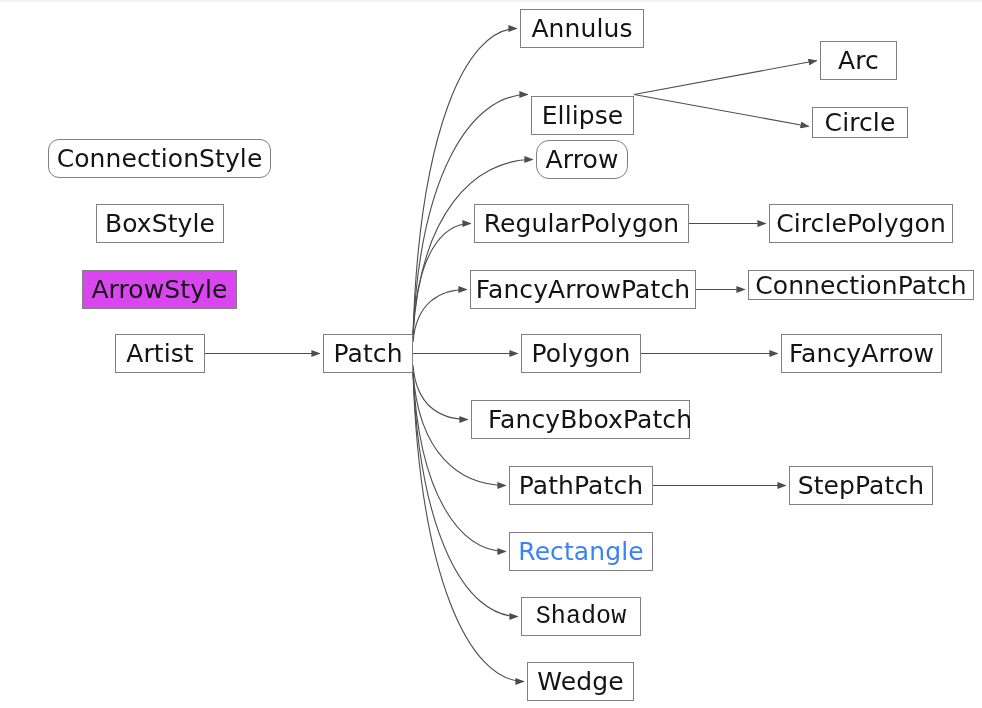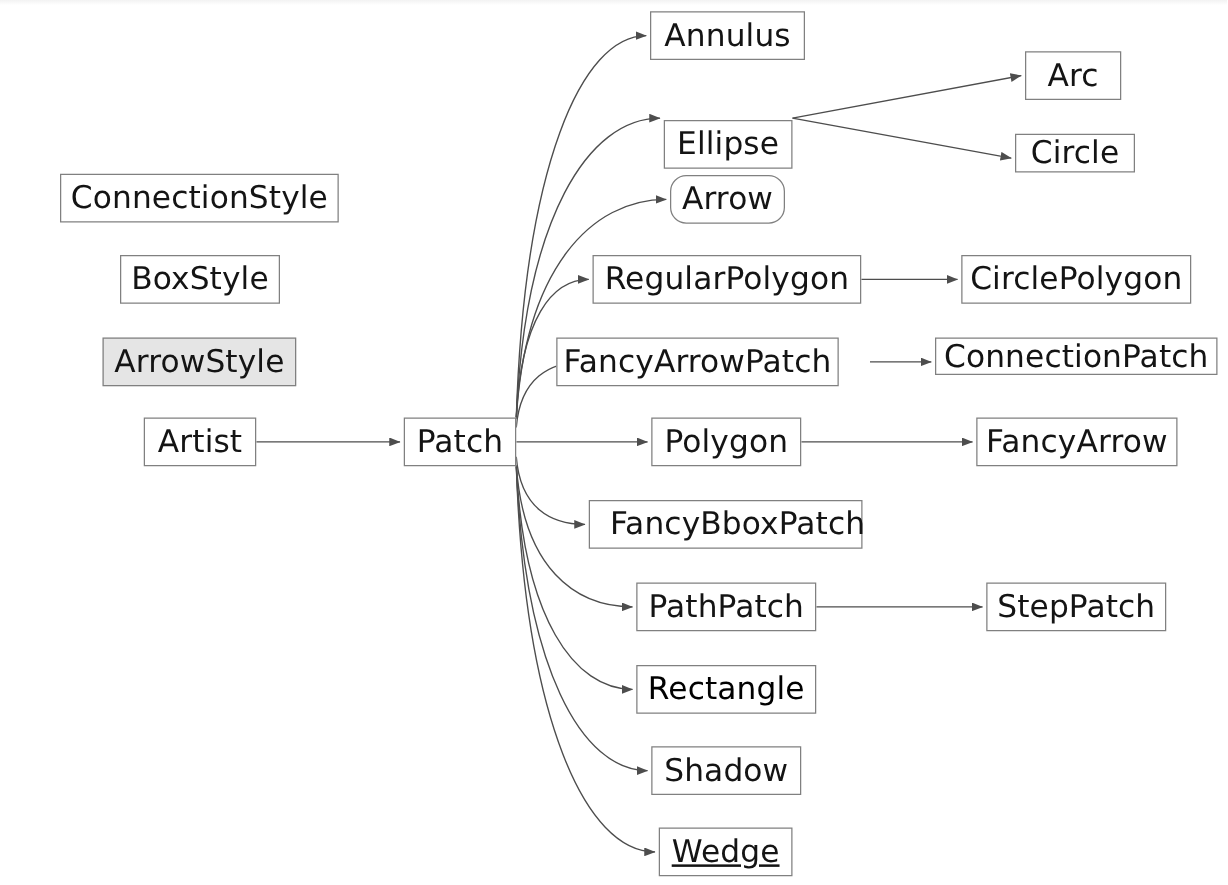--- a/index.html
+++ b/index.html
@@ -82,27 +82,27 @@
         <path d="M634,94.5 L817,60.5" marker-end="url(#arrowhead)" stroke="#4d4d4d"></path>
         <path d="M634,94.5 L809,126.5" marker-end="url(#arrowhead)" stroke="#4d4d4d"></path>
         <path d="M689,223.5 L766,223.5" marker-end="url(#arrowhead)" stroke="#4d4d4d"></path>
         <path d="M696,289.5 L745,289.5" marker-end="url(#arrowhead)" stroke="#4d4d4d"></path>
         <path d="M641,353.5 L778,353.5" marker-end="url(#arrowhead)" stroke="#4d4d4d"></path>
         <path d="M653,485.5 L786,485.5" marker-end="url(#arrowhead)" stroke="#4d4d4d"></path>
       </g>
   </svg>
 
   <div id="nodes">
-      <div class="node" style="left: 48px; top: 139px; width: 223px; height: 39px; background: rgb(255, 255, 255); border-color: rgb(128, 128, 128); color: rgb(20, 20, 20);">
+      <div class="node" style="left: 48px; top: 139px; width: 223px; height: 39px; background: rgb(255, 255, 255); border-color: rgb(128, 128, 128); color: rgb(20, 20, 20); border-radius: 11px;">
         <span class="label">ConnectionStyle</span>
       </div>
       <div class="node" style="left: 96px; top: 204px; width: 128px; height: 39px; background: rgb(255, 255, 255); border-color: rgb(128, 128, 128); color: rgb(20, 20, 20);">
         <span class="label">BoxStyle</span>
       </div>
-      <div class="node" style="left: 82px; top: 270px; width: 155px; height: 39px; background: #e5e5e5; border-color: rgb(128, 128, 128); color: rgb(20, 20, 20);">
+      <div class="node" style="left: 82px; top: 270px; width: 155px; height: 39px; background: #d946ef; border-color: rgb(128, 128, 128); color: rgb(20, 20, 20);">
         <span class="label">ArrowStyle</span>
       </div>
       <div class="node" style="left: 115px; top: 334px; width: 90px; height: 39px; background: rgb(255, 255, 255); border-color: rgb(128, 128, 128); color: rgb(20, 20, 20);">
         <span class="label">Artist</span>
       </div>
       <div class="node" style="left: 323px; top: 334px; width: 90px; height: 39px; background: rgb(255, 255, 255); border-color: rgb(128, 128, 128); color: rgb(20, 20, 20);">
         <span class="label">Patch</span>
       </div>
       <div class="node" style="left: 520px; top: 9px; width: 124px; height: 39px; background: rgb(255, 255, 255); border-color: rgb(128, 128, 128); color: rgb(20, 20, 20);">
         <span class="label">Annulus</span>
@@ -118,45 +118,45 @@
       </div>
       <div class="node" style="left: 536px; top: 140px; width: 92px; height: 39px; background: rgb(255, 255, 255); border-color: rgb(128, 128, 128); color: rgb(20, 20, 20); border-radius: 13px;">
         <span class="label">Arrow</span>
       </div>
       <div class="node" style="left: 474px; top: 204px; width: 215px; height: 39px; background: rgb(255, 255, 255); border-color: rgb(128, 128, 128); color: rgb(20, 20, 20);">
         <span class="label">RegularPolygon</span>
       </div>
       <div class="node" style="left: 769px; top: 204px; width: 184px; height: 39px; background: rgb(255, 255, 255); border-color: rgb(128, 128, 128); color: rgb(20, 20, 20); justify-content: center;">
         <span class="label">CirclePolygon</span>
       </div>
-      <div class="node" style="left: 445px; top: 270px; width: 226px; height: 39px; background: rgb(255, 255, 255); border-color: rgb(128, 128, 128); color: rgb(20, 20, 20);">
+      <div class="node" style="left: 470px; top: 270px; width: 226px; height: 39px; background: rgb(255, 255, 255); border-color: rgb(128, 128, 128); color: rgb(20, 20, 20);">
         <span class="label">FancyArrowPatch</span>
       </div>
       <div class="node" style="left: 748px; top: 270px; width: 226px; height: 30px; background: rgb(255, 255, 255); border-color: rgb(128, 128, 128); color: rgb(20, 20, 20);">
         <span class="label">ConnectionPatch</span>
       </div>
       <div class="node" style="left: 521px; top: 334px; width: 120px; height: 39px; background: rgb(255, 255, 255); border-color: rgb(128, 128, 128); color: rgb(20, 20, 20);">
         <span class="label">Polygon</span>
       </div>
       <div class="node" style="left: 781px; top: 334px; width: 161px; height: 39px; background: rgb(255, 255, 255); border-color: rgb(128, 128, 128); color: rgb(20, 20, 20);">
         <span class="label">FancyArrow</span>
       </div>
       <div class="node" style="left: 471px; top: 400px; width: 219px; height: 39px; background: rgb(255, 255, 255); border-color: rgb(128, 128, 128); color: rgb(20, 20, 20); padding-left: 19px;">
         <span class="label">FancyBboxPatch</span>
       </div>
       <div class="node" style="left: 509px; top: 466px; width: 144px; height: 39px; background: rgb(255, 255, 255); border-color: rgb(128, 128, 128); color: rgb(20, 20, 20);">
         <span class="label">PathPatch</span>
       </div>
       <div class="node" style="left: 789px; top: 466px; width: 144px; height: 39px; background: rgb(255, 255, 255); border-color: rgb(128, 128, 128); color: rgb(20, 20, 20);">
         <span class="label">StepPatch</span>
       </div>
-      <div class="node" style="left: 509px; top: 532px; width: 144px; height: 39px; background: rgb(255, 255, 255); border-color: rgb(128, 128, 128); color: #000000;">
+      <div class="node" style="left: 509px; top: 532px; width: 144px; height: 39px; background: rgb(255, 255, 255); border-color: rgb(128, 128, 128); color: #3b82f6;">
         <span class="label">Rectangle</span>
       </div>
-      <div class="node" style="left: 521px; top: 597px; width: 120px; height: 39px; background: rgb(255, 255, 255); border-color: rgb(128, 128, 128); color: rgb(20, 20, 20);">
+      <div class="node" style="left: 521px; top: 597px; width: 120px; height: 39px; background: rgb(255, 255, 255); border-color: rgb(128, 128, 128); color: rgb(20, 20, 20); font-family: Liberation Mono, monospace;">
         <span class="label">Shadow</span>
       </div>
-      <div class="node" style="left: 527px; top: 662px; width: 107px; height: 39px; background: rgb(255, 255, 255); border-color: rgb(128, 128, 128); color: rgb(20, 20, 20); text-decoration: underline;">
+      <div class="node" style="left: 527px; top: 662px; width: 107px; height: 39px; background: rgb(255, 255, 255); border-color: rgb(128, 128, 128); color: rgb(20, 20, 20);">
         <span class="label">Wedge</span>
       </div>
     </div>
 
 </div>
 
 </body></html>

